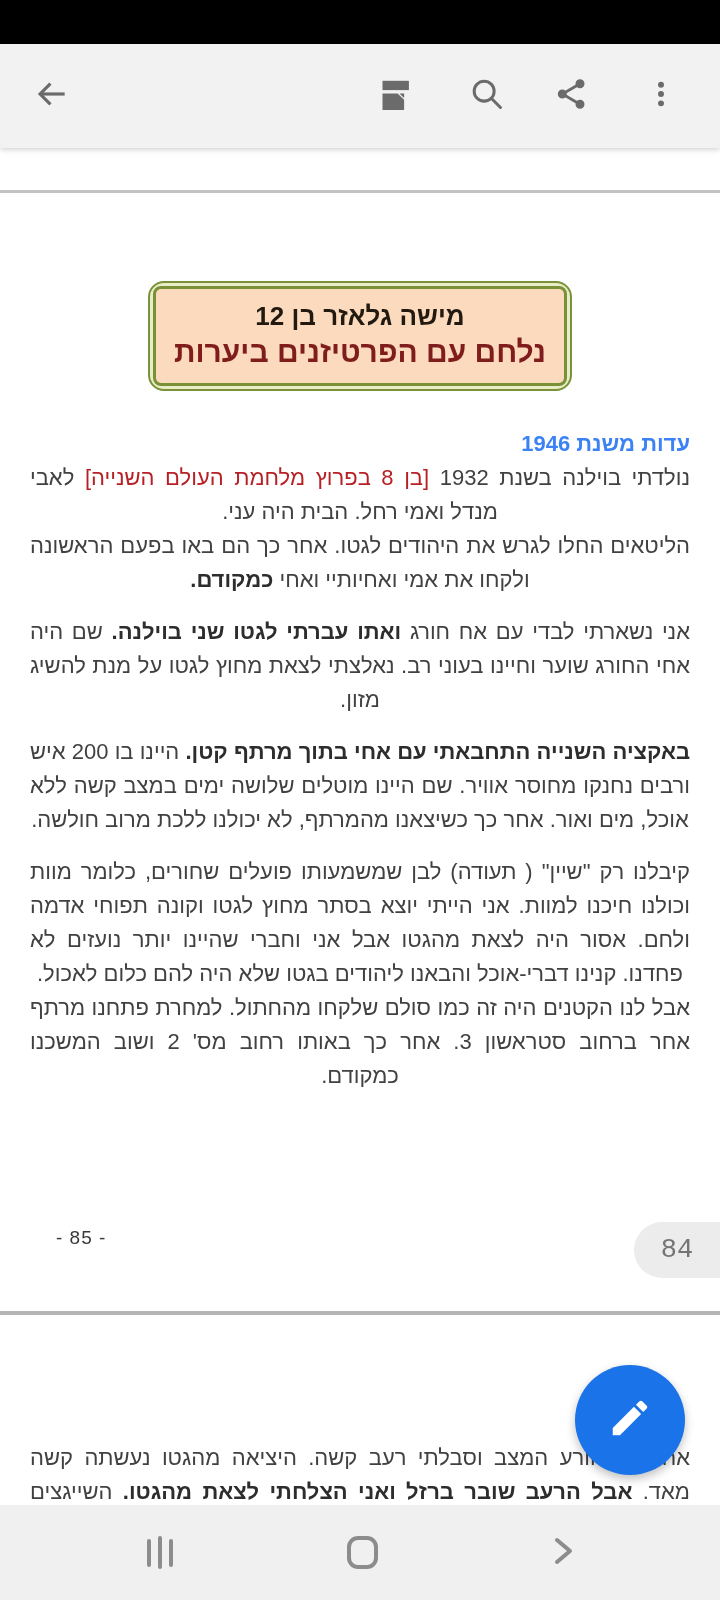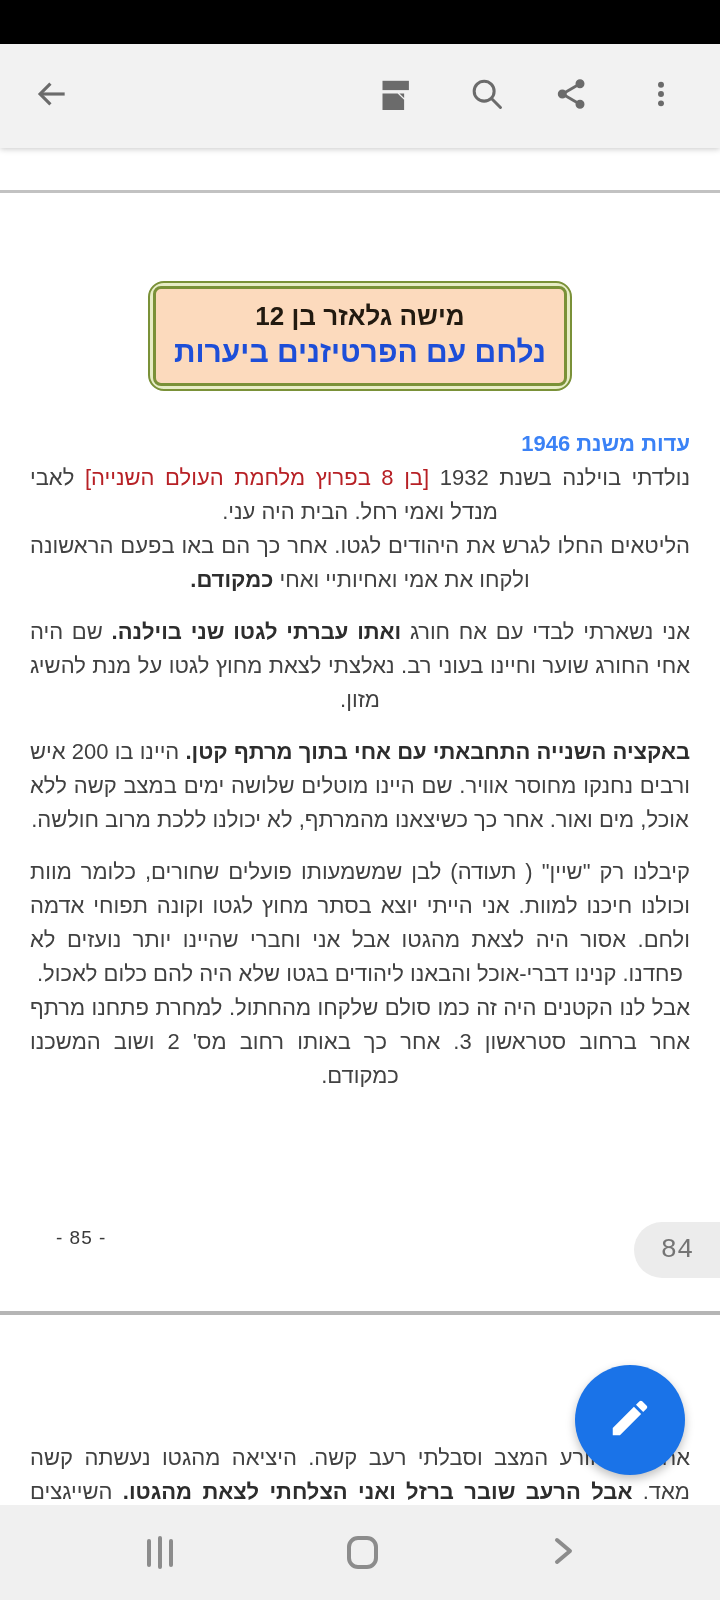--- a/index.html
+++ b/index.html
@@ -36,21 +36,21 @@
   .title-box-outer{
     width:424px;margin:88px auto 0 auto;
     border:2px solid #7a9138;border-radius:16px;
     background:#e7edc6;padding:3px;
   }
   .title-box-inner{
     border:3px solid #7a9138;border-radius:8px;
     background:#fcdabd;padding:10px 8px 12px 8px;text-align:center;
   }
   .title-line1{font-size:26px;font-weight:bold;color:#221a10;line-height:34px;}
-  .title-line2{font-size:30px;font-weight:bold;color:#1d4ed8;line-height:38px;}
+  .title-line2{font-size:30px;font-weight:bold;color:#7f1d1d;line-height:38px;}
   
   .heading{margin:36px 0 0 0;font-size:22px;font-weight:bold;color:#3b82f6;line-height:34px;text-align:right;}
   .para{
     margin:0;font-size:22px;color:#414141;line-height:34px;
     text-align:justify;text-align-last:center;direction:rtl;
   }
   .para.gap{margin-top:18px;}
   .para.last-right{text-align-last:right;}
   .run-b{font-weight:bold;color:#2d2d2d;}
   .run-red{color:#b72025;}

